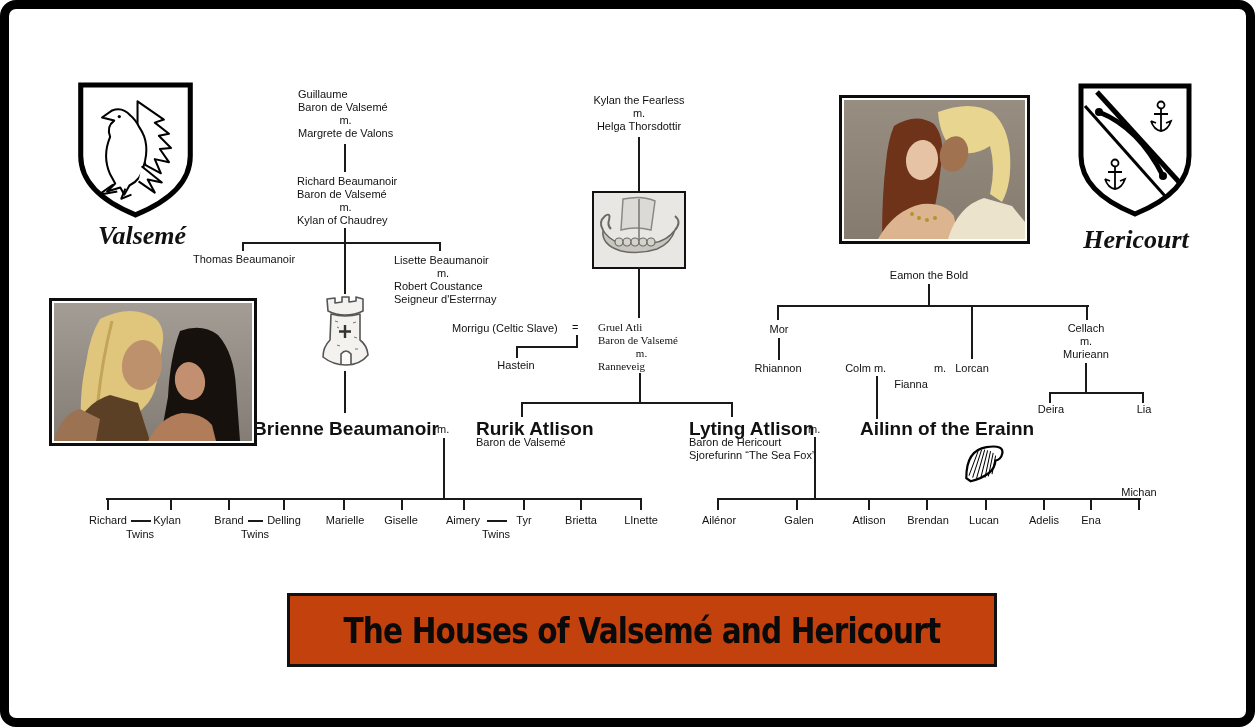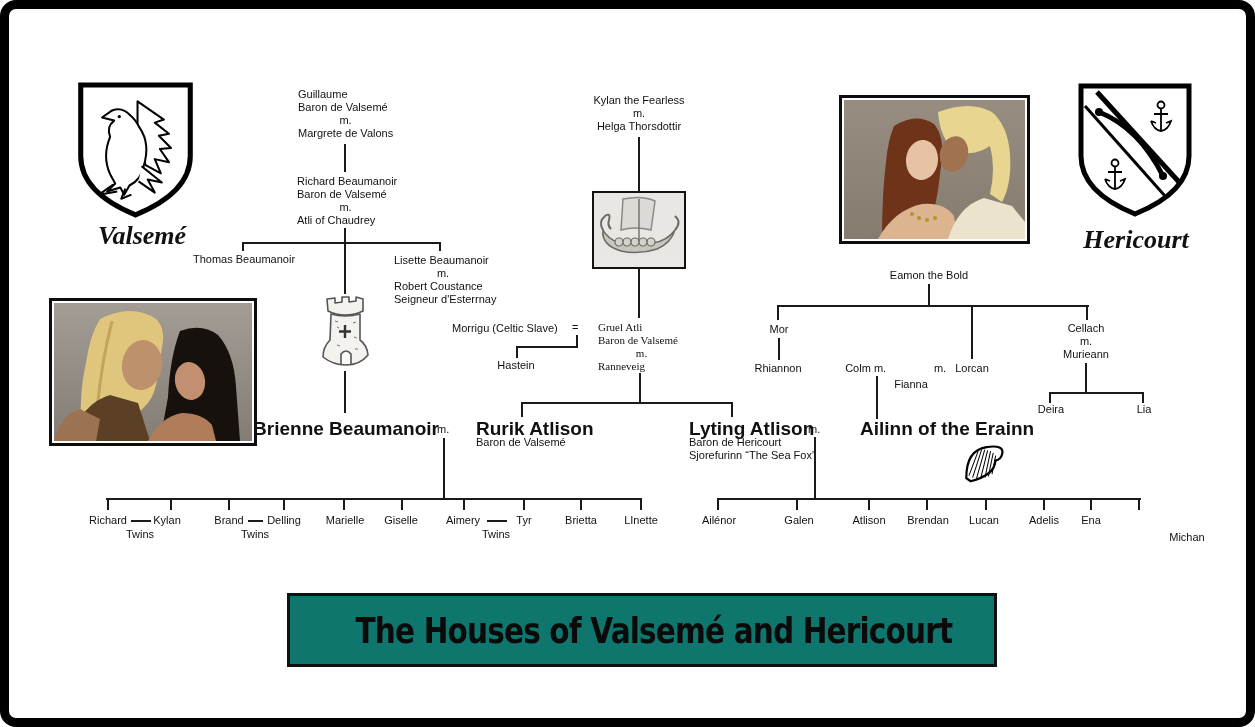--- a/index.html
+++ b/index.html
@@ -18,21 +18,21 @@
   .vl{position:absolute;width:2px;background:#1a1a1a;}
   .hl{position:absolute;height:2px;background:#1a1a1a;}
   .dash{position:absolute;height:1.5px;background:#1a1a1a;}
   .house{position:absolute;font-family:"Liberation Serif",serif;font-weight:bold;font-style:italic;font-size:26px;white-space:nowrap;}
   .photo{position:absolute;border:3px solid #0d0d0d;background:#fff;padding:2px;}
   .photo svg{display:block;}
   .shield{position:absolute;}
   .artbox{position:absolute;border:2px solid #111;background:#eae8e4;}
   #title-box{
     position:absolute;left:278px;top:584px;width:710px;height:74px;box-sizing:border-box;
-    border:3px solid #111;display:flex;align-items:center;background:#0f766e;
+    border:3px solid #111;display:flex;align-items:center;justify-content:center;background:#c2410c;
   }
   #title-text{
     font-family:"DejaVu Sans",sans-serif;font-weight:bold;font-size:36px;white-space:nowrap;
     transform:scaleX(0.82);transform-origin:center;letter-spacing:-1px;color:#0a0a0a;
   }
 </style>
 </head>
 <body>
 
 <div id="stage">
@@ -119,21 +119,21 @@
     <div>Baron de Valsemé</div>
     <div class="m">m.</div>
     <div>Margrete de Valons</div>
   </div>
   <div class="vl" style="left:335px;top:135px;height:28px;"></div>
 
   <div class="blk" style="left:288px;top:166px;width:97px;">
     <div>Richard Beaumanoir</div>
     <div>Baron de Valsemé</div>
     <div class="m">m.</div>
-    <div>Atli of Chaudrey</div>
+    <div>Kylan of Chaudrey</div>
   </div>
   <div class="vl" style="left:335px;top:219px;height:14px;"></div>
   <div class="hl" style="left:233px;top:233px;width:199px;"></div>
   <div class="vl" style="left:233px;top:233px;height:9px;"></div>
   <div class="vl" style="left:430px;top:233px;height:9px;"></div>
 
   <div class="lbl ctr" style="left:235px;top:244px;">Thomas Beaumanoir</div>
 
   <div class="blk" style="left:385px;top:245px;width:98px;">
     <div>Lisette Beaumanoir</div>
@@ -297,19 +297,19 @@
   <div class="vl" style="left:1081px;top:489px;height:12px;"></div>
   <div class="vl" style="left:1129px;top:489px;height:12px;"></div>
 
   <div class="lbl ctr" style="left:710px;top:505px;">Ailénor</div>
   <div class="lbl ctr" style="left:790px;top:505px;">Galen</div>
   <div class="lbl ctr" style="left:860px;top:505px;">Atlison</div>
   <div class="lbl ctr" style="left:919px;top:505px;">Brendan</div>
   <div class="lbl ctr" style="left:975px;top:505px;">Lucan</div>
   <div class="lbl ctr" style="left:1035px;top:505px;">Adelis</div>
   <div class="lbl ctr" style="left:1082px;top:505px;">Ena</div>
-  <div class="lbl ctr" style="left:1130px;top:522px;margin-left:48px;">Michan</div>
+  <div class="lbl ctr" style="left:1130px;top:477px;">Michan</div>
 
   <div id="title-box">
     <div id="title-text">The Houses of Valsemé and Hericourt</div>
   </div>
 
 </div>
 
 </body></html>

